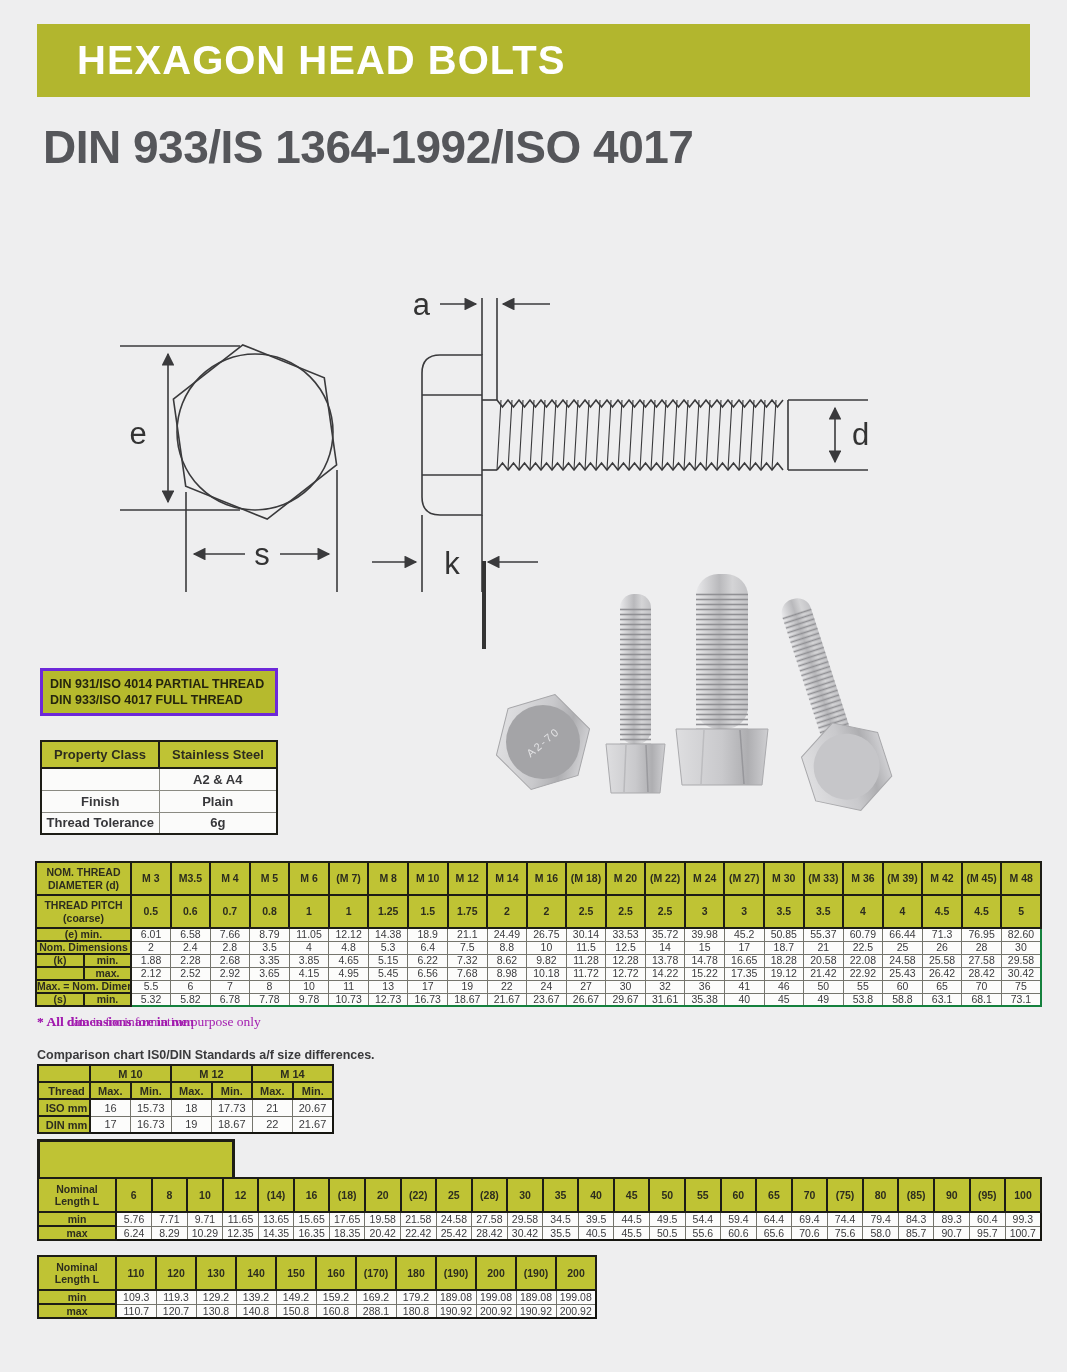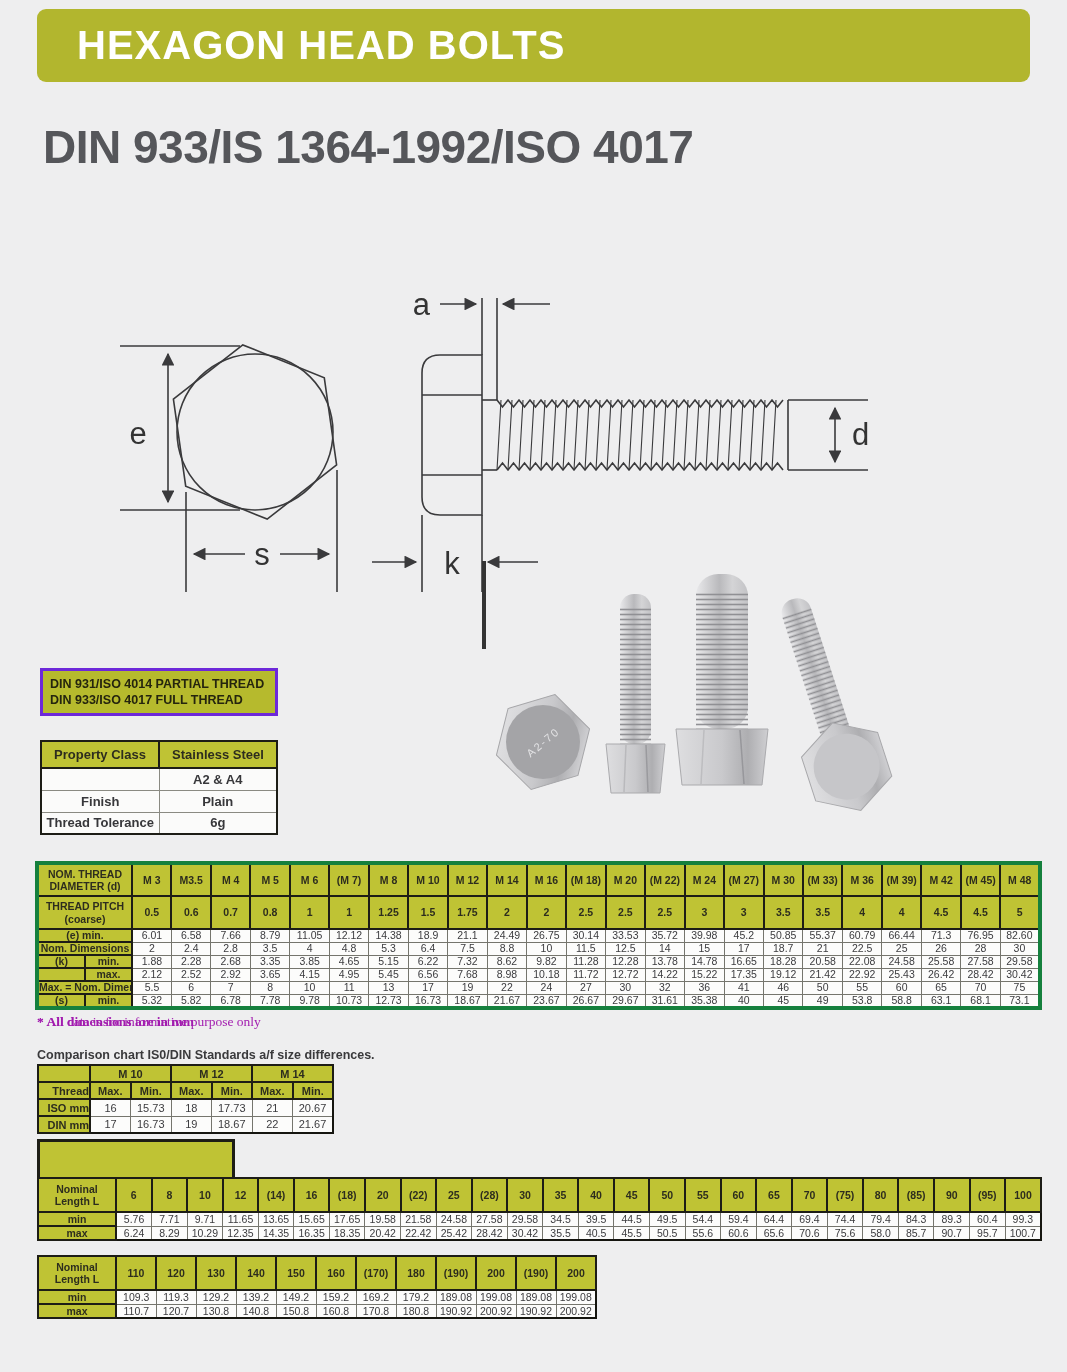--- a/index.html
+++ b/index.html
@@ -1,21 +1,21 @@
 <!DOCTYPE html>
 <html><head>
 <meta charset="utf-8">
 <style>
   * { margin:0; padding:0; box-sizing:border-box; }
   html,body { width:1067px; height:1372px; }
   body { position:relative; background:#eeeeef; font-family:"Liberation Sans",sans-serif; color:#3b3b3e; }
   .abs { position:absolute; }
 
   
-  .banner { left:37px; top:9px; width:993px; height:73px; background:#b2b62e; display:flex; align-items:center; padding-left:40px;border-radius:9px; }
+  .banner { left:37px; top:24px; width:993px; height:73px; background:#b2b62e; display:flex; align-items:center; padding-left:40px; }
   .banner-text { color:#ffffff; font-size:40px; font-weight:bold; letter-spacing:1px; }
 
   
   .page-title { left:43px; top:120px; font-size:46px; font-weight:800; color:#55565a; letter-spacing:-0.5px; }
 
   
   svg text { font-family:"Liberation Sans",sans-serif; }
   .dim-label { fill:#333; font-size:31px; }
 
   
@@ -29,36 +29,36 @@
   .yl  { background:#bfc334; border:2px solid #1d1d16; color:#2d2d1e; font-weight:bold; }
   .val { background:#fcfcfb; border:1px solid #75756d; color:#3b3b3e; }
 
   
   .prop { left:40px; top:740px; width:238px; border:2px solid #1d1d16; }
   .prop td { font-size:13px; font-weight:bold; height:22px; }
   .prop .yl { height:27px;margin-top:28px; }
   .prop .pcell { background:#fbfbfa; border:1px solid #8a8a82; color:#37373a;margin-left:47px; }
 
   
-  .main-tbl { left:35px; top:861px; width:1007px; border:4px solid #15803d; }
+  .main-tbl { left:35px; top:861px; width:1007px; border:2px solid #15803d; }
   .main-tbl td { font-size:10.5px; }
   .hr td { height:33px; white-space:normal; line-height:1.15; }
   .vr td { height:13px; line-height:11px; }
 
   
   .note { left:37px; top:1014px; width:420px; height:20px; font-family:"Liberation Serif",serif;
           font-size:13.5px; color:#a21caf; }
   .note span { position:absolute; left:0; top:0; white-space:nowrap; }
   .note .n1 { font-weight:bold; }
 
   
   .cmp-head { left:37px; top:1048px; font-size:12.5px; font-weight:bold; color:#3a3a3c; }
   .cmp-tbl { left:37px; top:1064px; width:297px; border:2px solid #15150f; }
   .cmp-tbl td { font-size:11px; height:17px; }
-  .cmp-tbl .lab { text-align:right; padding-left:5px; }
+  .cmp-tbl .lab { text-align:center; padding-left:5px; }
 
   
   .tol-box { left:37px; top:1139px; width:198px; height:41px; background:#bfc334; border:3px solid #1d1d16; }
   .tol-box span { position:absolute; font-size:15px; font-weight:bold; color:#2d2d1e;margin-top:36px; }
   .tol-label { left:8px; top:5px; width:70px; line-height:1.2; }
   .tol-std { left:138px; top:5px; }
   .len-tbl td { font-size:10.5px; }
   .len-tbl .hr td { height:34px; }
   .len-tbl .vr td { height:14px; line-height:12px; }
   .len1 { left:37px; top:1177px; width:1005px; border:2px solid #15150f; }
@@ -684,21 +684,21 @@
         <td class="val">199.08</td>
       </tr>
       <tr class="vr">
         <td class="yl">max</td>
         <td class="val">110.7</td>
         <td class="val">120.7</td>
         <td class="val">130.8</td>
         <td class="val">140.8</td>
         <td class="val">150.8</td>
         <td class="val">160.8</td>
-        <td class="val">170.8</td>
+        <td class="val">288.1</td>
         <td class="val">180.8</td>
         <td class="val">190.92</td>
         <td class="val">200.92</td>
         <td class="val">190.92</td>
         <td class="val">200.92</td>
       </tr>
     </tbody>
   </table>
 
 </body></html>

